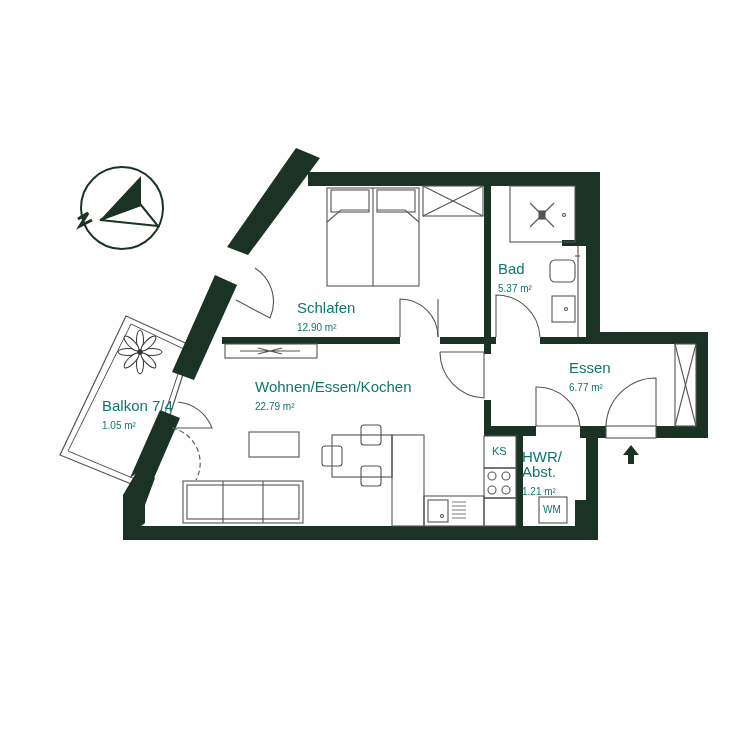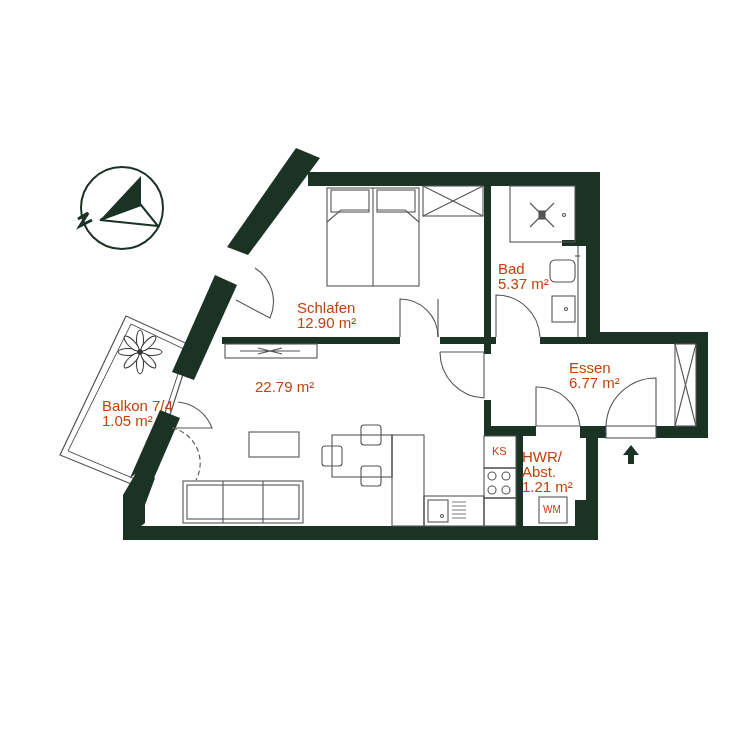--- a/index.html
+++ b/index.html
@@ -1,20 +1,20 @@
 <!DOCTYPE html>
 <html><head>
 <meta charset="utf-8">
 <style>
   html, body { margin:0; padding:0; background:#ffffff; }
   body { width:750px; height:750px; position:relative; overflow:hidden; font-family:"Liberation Sans", sans-serif; }
   svg { position:absolute; left:0; top:0; }
-  .label { position:absolute; color:#c2410c; font-family:"Liberation Sans", sans-serif; line-height:1; white-space:nowrap; }
+  .label { position:absolute; color:#0f766e; font-family:"Liberation Sans", sans-serif; line-height:1; white-space:nowrap; }
   .name { font-size:15px; }
-  .area { font-size:15px; margin-top:0; }
+  .area { font-size:10px; margin-top:8px; }
   .small { font-size:11px; }
 </style>
 </head>
 <body>
 
 <svg width="750" height="750" viewBox="0 0 750 750">
 
   <g>
     <circle cx="122" cy="208" r="41" fill="none" stroke="#1a3324" stroke-width="2"></circle>
     <polygon points="141,176 100,220 141,205" fill="#1a3324"></polygon>
@@ -178,20 +178,21 @@
 </div>
 <div class="label" style="left:498px;top:261px;">
   <div class="name">Bad</div>
   <div class="area">5.37 m²</div>
 </div>
 <div class="label" style="left:569px;top:360px;">
   <div class="name">Essen</div>
   <div class="area">6.77 m²</div>
 </div>
 <div class="label" style="left:255px;top:379px;">
+  <div class="name">Wohnen/Essen/Kochen</div>
   <div class="area">22.79 m²</div>
 </div>
 <div class="label" style="left:102px;top:398px;">
   <div class="name">Balkon 7/4</div>
   <div class="area">1.05 m²</div>
 </div>
 <div class="label" style="left:522px;top:449px;">
   <div class="name">HWR/</div>
   <div class="name">Abst.</div>
   <div class="area">1.21 m²</div>

